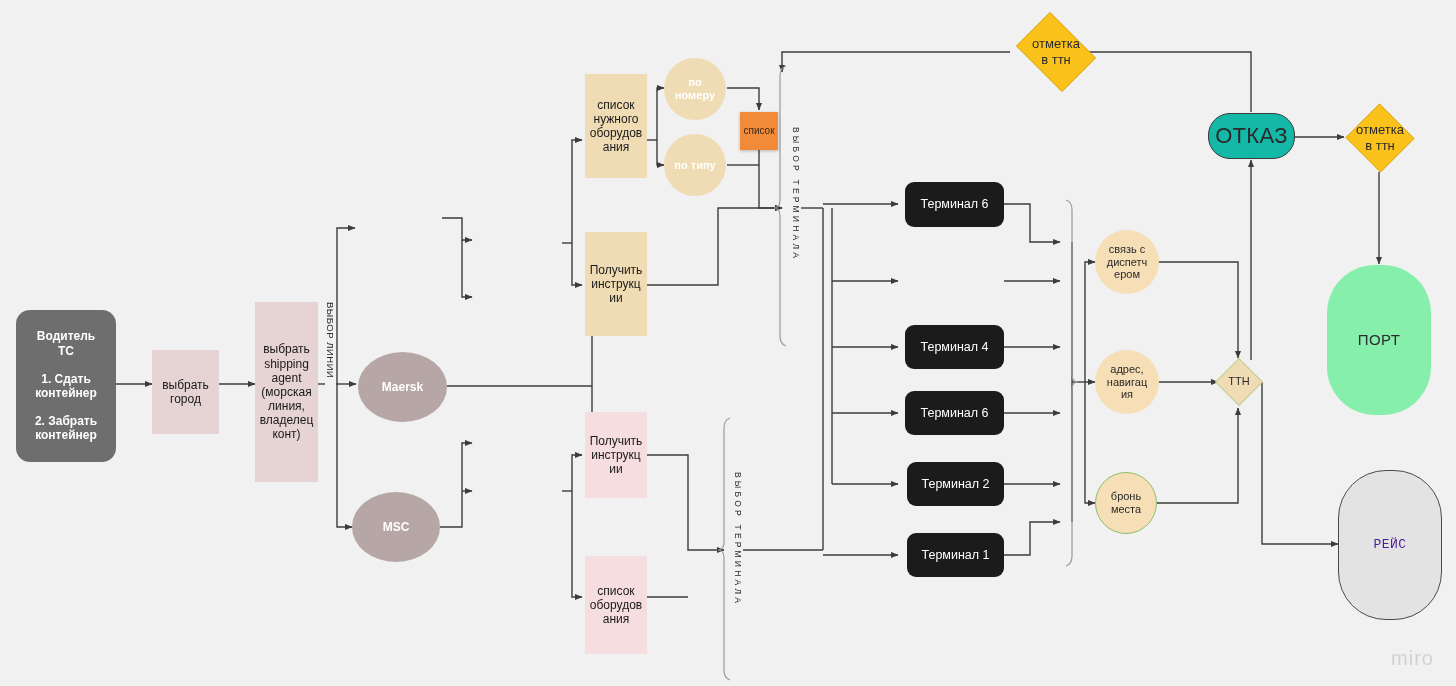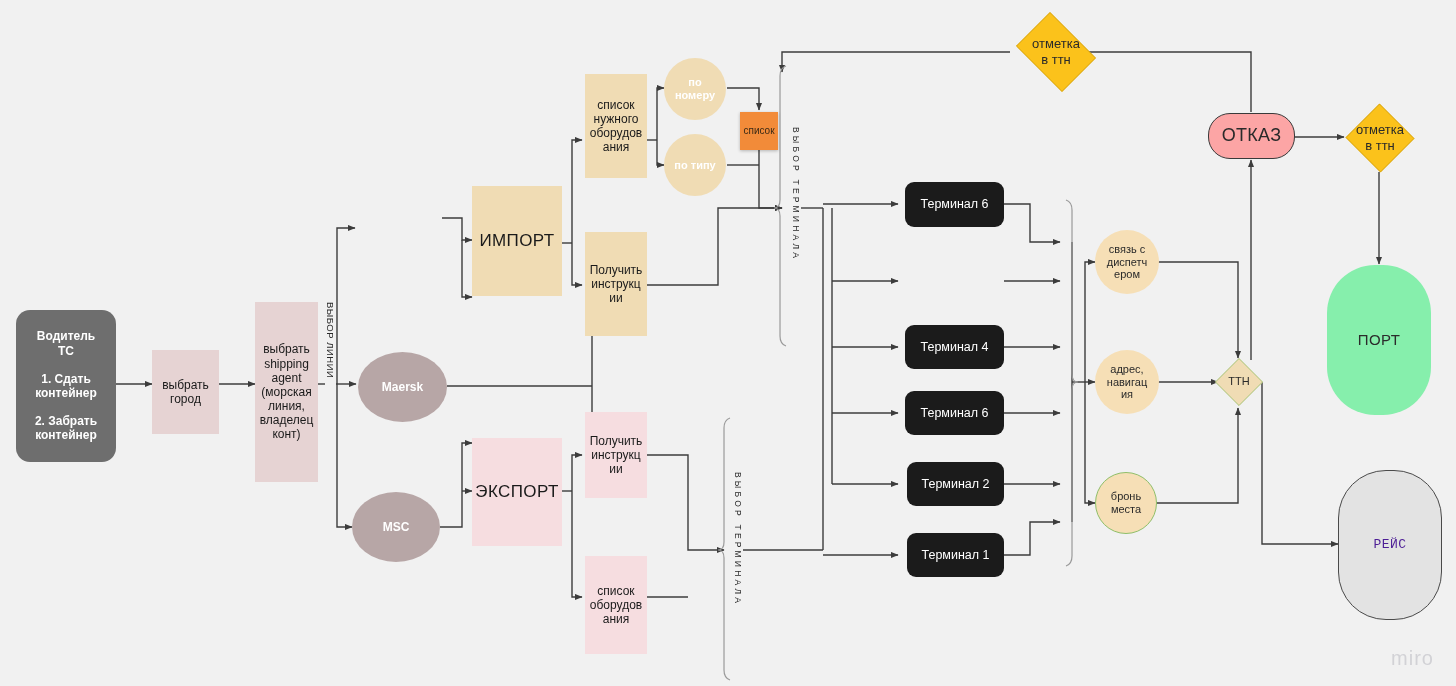--- a/index.html
+++ b/index.html
@@ -58,22 +58,22 @@
   }
   .orange {
     background: #f28b39; color:#3a2a16; font-size: 10px;
     box-shadow: 0 1px 3px rgba(0,0,0,.25);
   }
   .terminal {
     background: #1b1b1b; color:#ffffff;
     border-radius: 9px; font-size: 12.5px;
   }
   .refuse {
-    background: #fca5a5; border: 1.6px solid #3a3a3a;
-    border-radius: 22px; font-size: 18px; color:#2a2a2a; letter-spacing:.3px;
+    background: #14b8a6; border: 1.6px solid #3a3a3a;
+    border-radius: 22px; font-size: 22px; color:#2a2a2a; letter-spacing:.3px;
   }
   .port {
     background: #86efac; border-radius: 48px;
     font-size: 15px; color:#2b2b2b; letter-spacing:.4px;
   }
   .reis {
     background: #e3e3e3; border: 1.3px solid #4a4a4a; border-radius: 48px;
     font-size: 13px; color:#4c1d95; letter-spacing:.4px;font-family:Liberation Mono, monospace;
   }
 
@@ -240,22 +240,20 @@
 (морская
 линия,
 владелец
 конт)</div>
 
   <div class="vcap" style="left:325px; top:300px; height:86px;">ВЫБОР ЛИНИИ</div>
 
   <div class="node agent" style="left:358px; top:352px; width:89px; height:70px;">Maersk</div>
   <div class="node agent" style="left:352px; top:492px; width:88px; height:70px;">MSC</div>
 
-  <div class="node beigebox-lg" style="left:472px; top:186px; width:90px; height:110px;">ИМПОРТ</div>
-  <div class="node pinkbox-lg" style="left:472px; top:438px; width:90px; height:108px;">ЭКСПОРТ</div>
 
   <div class="node beigebox" style="left:585px; top:74px; width:62px; height:104px;">список
 нужного
 оборудов
 ания</div>
   <div class="node circ-beige" style="left:664px; top:58px; width:62px; height:62px;">по
 номеру</div>
   <div class="node circ-beige" style="left:664px; top:134px; width:62px; height:62px;">по типу</div>
   <div class="node orange" style="left:740px; top:112px; width:38px; height:38px;">список</div>
   <div class="node beigebox" style="left:585px; top:232px; width:62px; height:104px;">Получить

